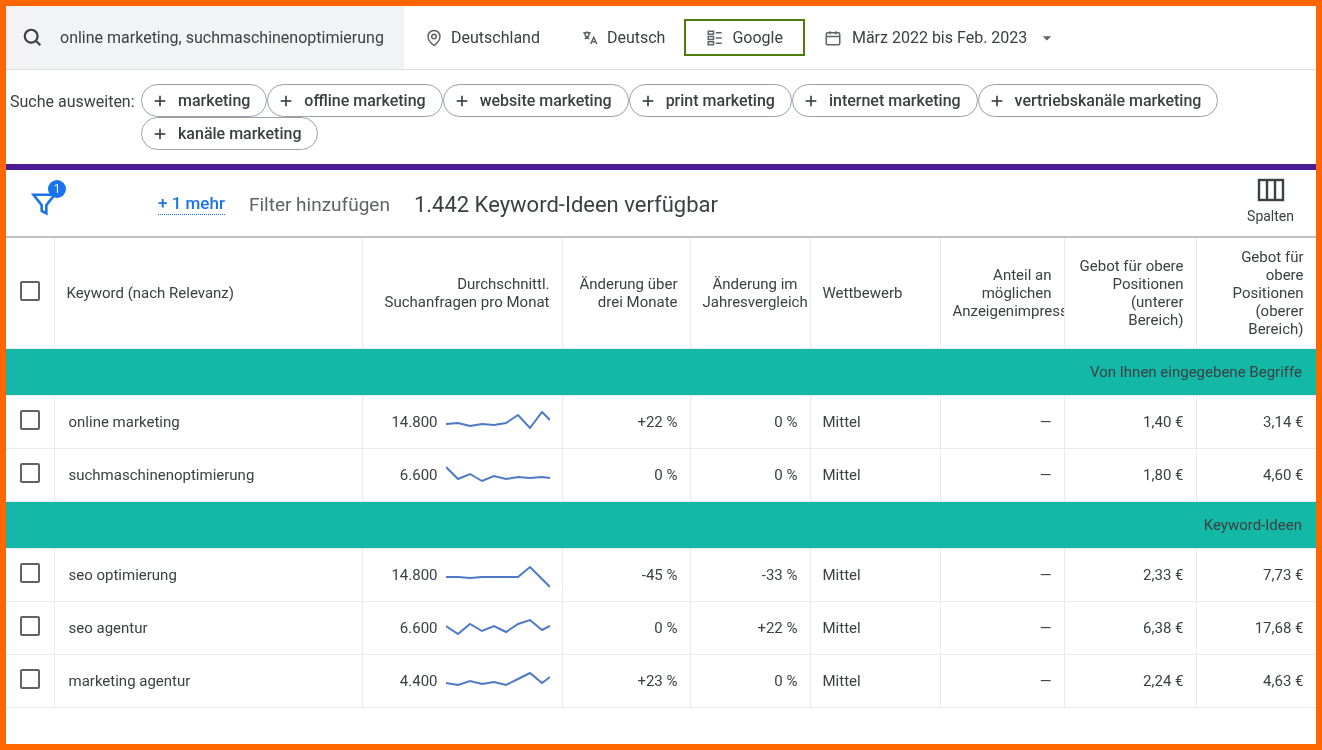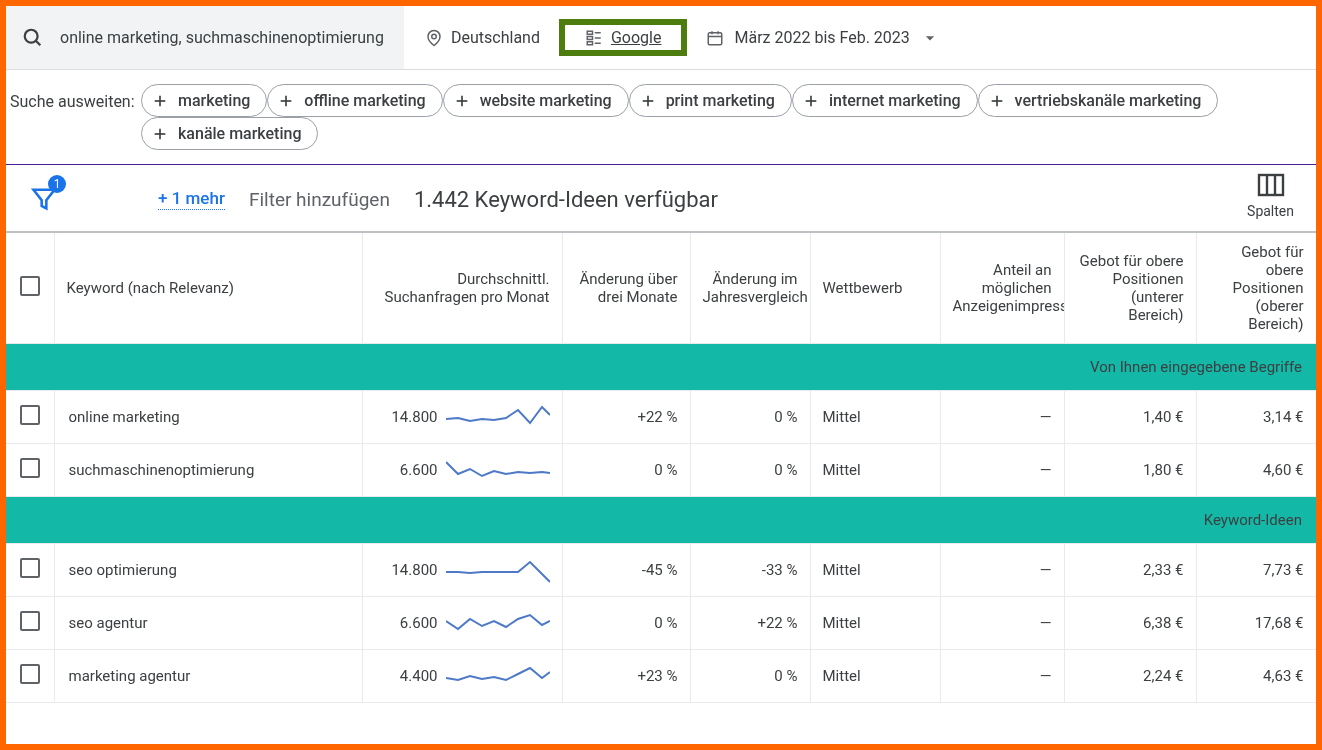--- a/index.html
+++ b/index.html
@@ -40,43 +40,42 @@
   .top-segment {
     display: flex;
     align-items: center;
     gap: 8px;
     padding: 0 20px;
     font-size: 16px;
     color: #3c4043;
     border-left: 1px solid transparent;
   }
   .top-segment.boxed {
-    border: 6px solid #4d7c0f;
+    border: 2px solid #4d7c0f;
     margin: 13px -1px;
     position: relative;
     z-index: 1;
-    text-decoration: underline;
   }
   .date-segment {
     display: flex;
     align-items: center;
     gap: 10px;
     padding: 0 12px 0 20px;
     font-size: 16px;
     border-bottom: 1px solid #dadce0;
     margin-bottom: -1px;
   }
   .chev { color:#5f6368; }
 
   
   .broaden-row {
     display: flex;
     align-items: flex-start;
     padding: 14px 0 14px 0;
-    border-bottom: 1px solid #4c1d95;
+    border-bottom: 6px solid #4c1d95;
   }
   .broaden-label {
     width: 135px;
     padding: 8px 0 0 4px;
     font-size: 16px;
     color: #3c4043;
     line-height: 1.3;
   }
   .chip-wrap {
     display: flex;
@@ -210,20 +209,27 @@
           <line x1="20" y1="20" x2="15" y2="15"></line>
         </svg>
       <div class="search-text">online marketing, suchmaschinenoptimierung</div>
     </div>
     <div class="top-segment">
       <svg width="18" height="18" viewBox="0 0 24 24" fill="none" stroke="#5f6368" stroke-width="2">
           <circle cx="12" cy="10" r="3"></circle>
           <path d="M12 2 C7 2 4 6 4 10 C4 16 12 22 12 22 C12 22 20 16 20 10 C20 6 17 2 12 2 Z"></path>
         </svg>
       <span>Deutschland</span>
+    </div>
+    <div class="top-segment">
+      <svg width="18" height="18" viewBox="0 0 24 24" fill="none" stroke="#5f6368" stroke-width="2">
+          <path d="M3 5 h10 M8 3 v2 M5 5 c0 4 3 7 6 8 M11 5 c0 4 -3 7 -6 8"></path>
+          <path d="M13 20 l4 -9 l4 9 M14.5 17 h5"></path>
+        </svg>
+      <span>Deutsch</span>
     </div>
     <div class="top-segment boxed">
       <svg width="18" height="18" viewBox="0 0 24 24" fill="none" stroke="#5f6368" stroke-width="2">
           <rect x="3" y="3" width="7" height="4"></rect>
           <rect x="3" y="10" width="7" height="4"></rect>
           <rect x="3" y="17" width="7" height="4"></rect>
           <line x1="13" y1="5" x2="21" y2="5"></line>
           <line x1="13" y1="12" x2="21" y2="12"></line>
           <line x1="13" y1="19" x2="21" y2="19"></line>
         </svg>

